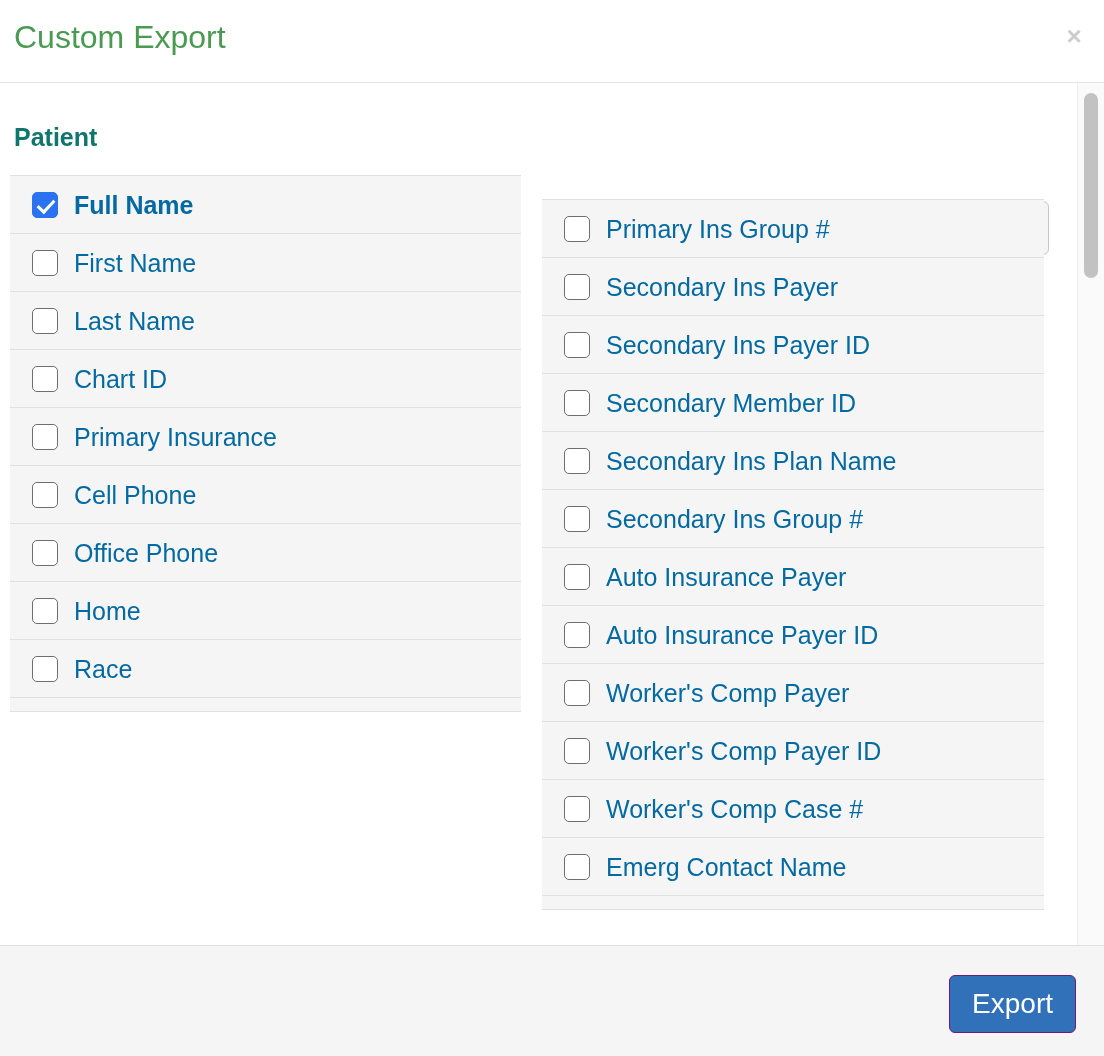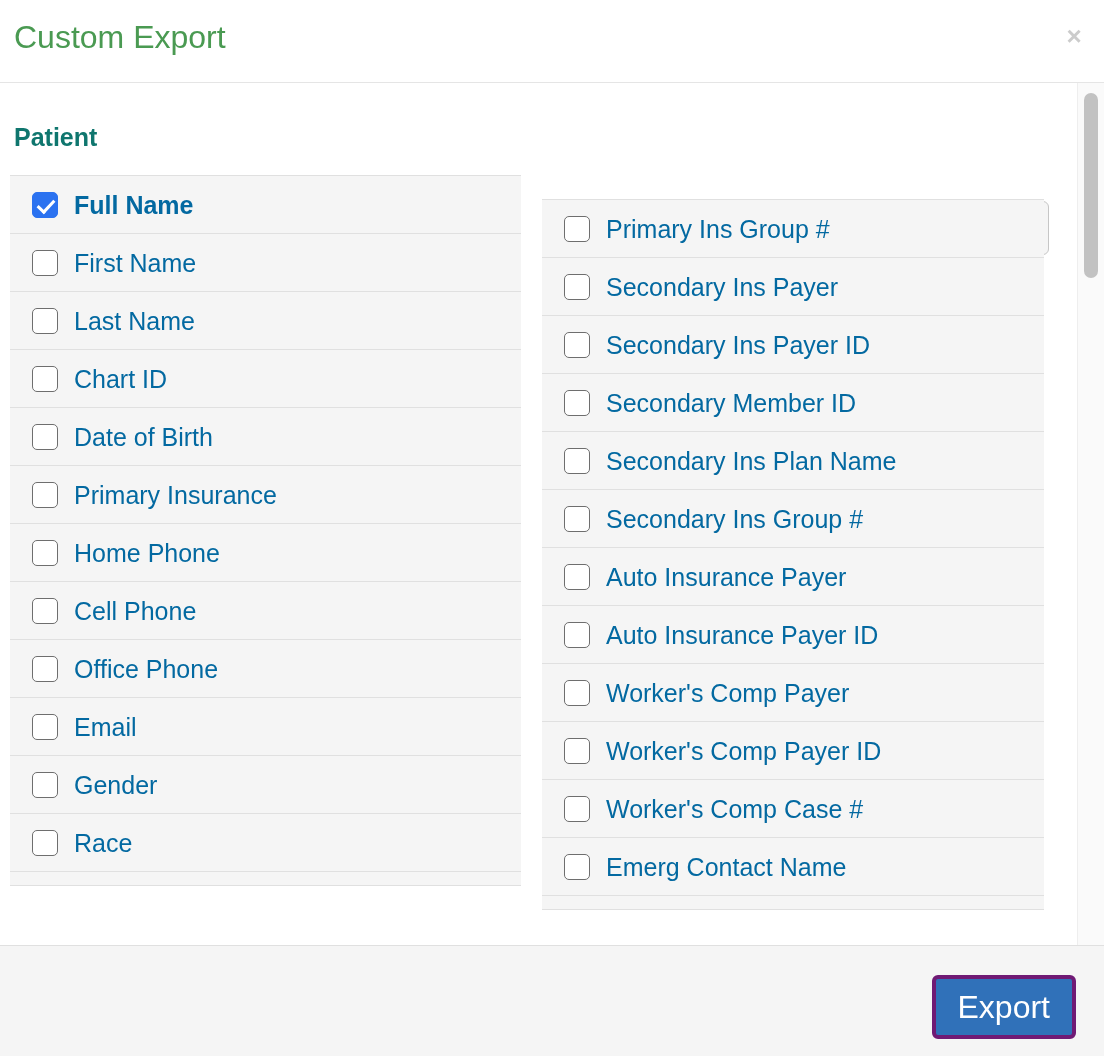--- a/index.html
+++ b/index.html
@@ -208,24 +208,24 @@
     flex: 0 0 111px;
     height: 111px;
     background: #f5f5f5;
     border-top: 1px solid #e0e0e0;
   }
   .btn-primary {
     position: absolute;
     right: 28px;
     top: 29px;
     background: #3071b9;
-    border: 4px solid #701a75;
+    border: 1px solid #701a75;
     border-radius: 6px;
     color: #ffffff;
-    font-size: 32px;
+    font-size: 28px;
     line-height: 32px;
     font-weight: 400;
     font-family: "Liberation Sans", sans-serif;
     padding: 12px 22px;
     cursor: pointer;
   }
 </style>
 </head>
 <body>
 
@@ -262,45 +262,33 @@
               <div class="field-row">
                 <span class="cb"></span>
                 <span class="lbl">Last Name</span>
               </div>
               <div class="field-row">
                 <span class="cb"></span>
                 <span class="lbl">Chart ID</span>
               </div>
               <div class="field-row">
                 <span class="cb"></span>
-                <span class="lbl">Date of Birth</span>
-              </div>
-              <div class="field-row">
-                <span class="cb"></span>
                 <span class="lbl">Primary Insurance</span>
               </div>
               <div class="field-row">
                 <span class="cb"></span>
-                <span class="lbl">Home Phone</span>
-              </div>
-              <div class="field-row">
-                <span class="cb"></span>
                 <span class="lbl">Cell Phone</span>
               </div>
               <div class="field-row">
                 <span class="cb"></span>
                 <span class="lbl">Office Phone</span>
               </div>
               <div class="field-row">
                 <span class="cb"></span>
-                <span class="lbl">Email</span>
-              </div>
-              <div class="field-row">
-                <span class="cb"></span>
-                <span class="lbl">Gender</span>
+                <span class="lbl">Home</span>
               </div>
               <div class="field-row">
                 <span class="cb"></span>
                 <span class="lbl">Race</span>
               </div>
             </div>
           <div class="partial-row"></div>
         </div>
         <div class="col col-right">
           <div class="field-list" id="list-right">

